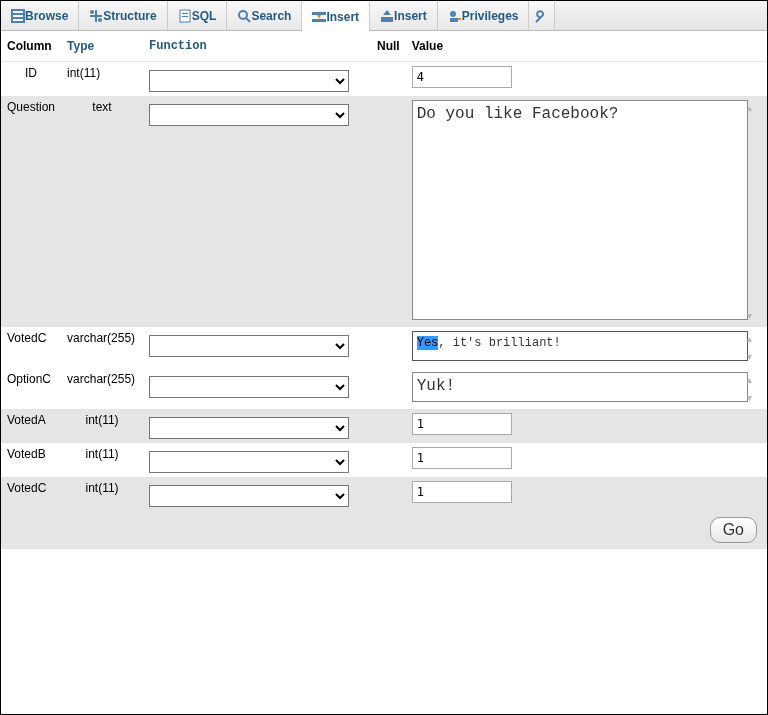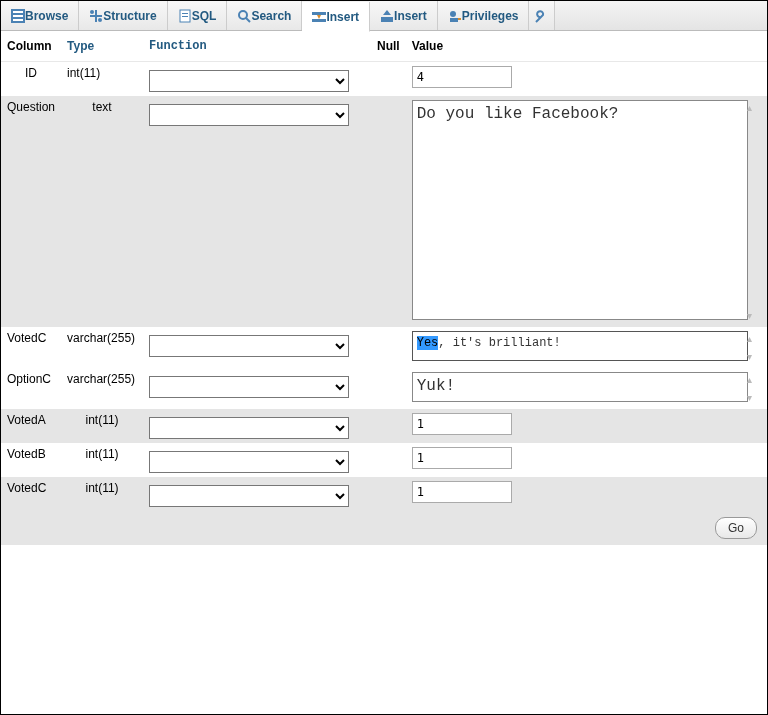--- a/index.html
+++ b/index.html
@@ -105,21 +105,21 @@
   .footer {
     background: #e5e5e5;
     padding: 6px 10px;
     text-align: right;
   }
   .go-btn {
     padding: 3px 12px;
     border: 1px solid #999;
     border-radius: 10px;
     background: linear-gradient(#fff, #e8e8e8);
-    font-size: 12px;
+    font-size: 16px;
     cursor: pointer;
     color: #333;
   }
   
   .ta-wrap { position: relative; }
   .ta-overlay {
     position: absolute;
     top: 5px; left: 5px;
     font-family: Consolas, "Courier New", monospace;
     font-size: 12px;

